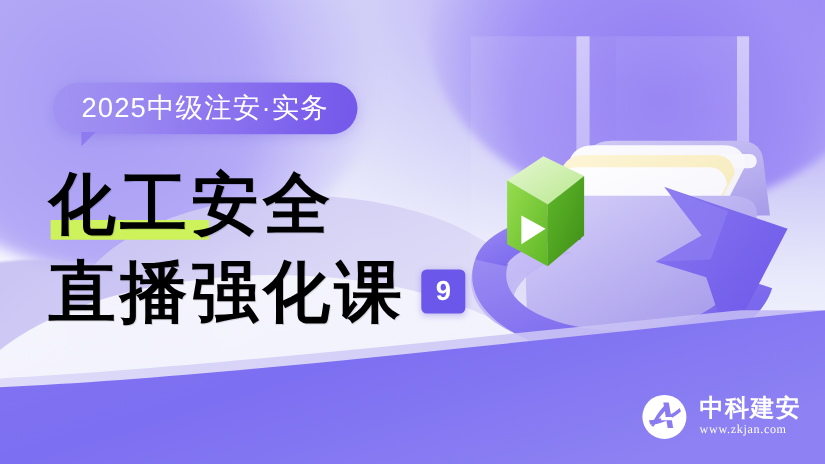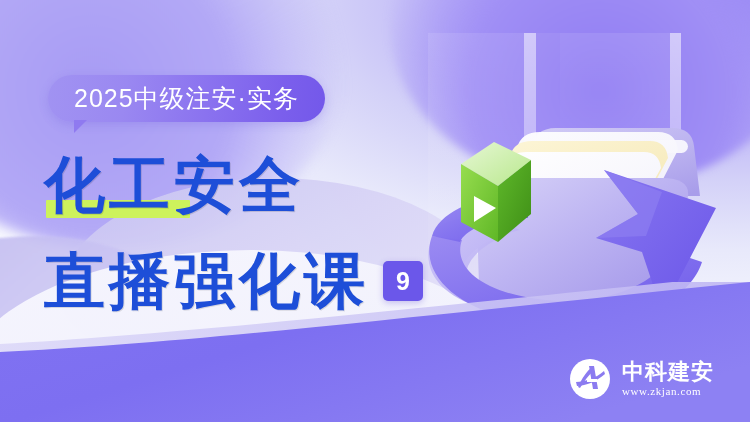--- a/index.html
+++ b/index.html
@@ -104,24 +104,24 @@
   
   .headline{
     position:absolute;left:44px;top:148px;
     width:420px;
   }
   .hl-row{
     position:relative;
     height:74px;
     display:flex;align-items:center;
   }
-  .hl-row.second{margin-top:22px;}
+  .hl-row.second{margin-top:6px;}
   .hl-text{
     position:relative;z-index:3;
-    color:#1d4ed8;
+    color:#000000;
     font-size:61px;
     font-weight:bold;
     letter-spacing:4px;
     line-height:1;
     white-space:nowrap;
     font-family:Liberation Sans, sans-serif;
     text-shadow:1px 1px 0 rgba(0,0,0,.12);
   }
   .hl-underline{
     position:absolute;z-index:1;
@@ -140,21 +140,21 @@
     color:#ffffff;
     font-size:25px;
     font-weight:bold;
     line-height:1;
     box-shadow:0 2px 6px rgba(90,70,210,.3);
     font-family:"Liberation Sans","DejaVu Sans",sans-serif;
   }
 
   
   .brand{
-    position:absolute;right:36px;bottom:22px;
+    position:absolute;right:22px;bottom:22px;
     display:flex;align-items:center;gap:11px;
   }
   .brand-mark{
     width:42px;height:42px;flex:0 0 42px;
   }
   .brand-mark svg{display:block;width:42px;height:42px;}
   .brand-txt{display:flex;flex-direction:column;gap:3px;}
   .brand-name{
     color:#ffffff;
     font-size:22px;

